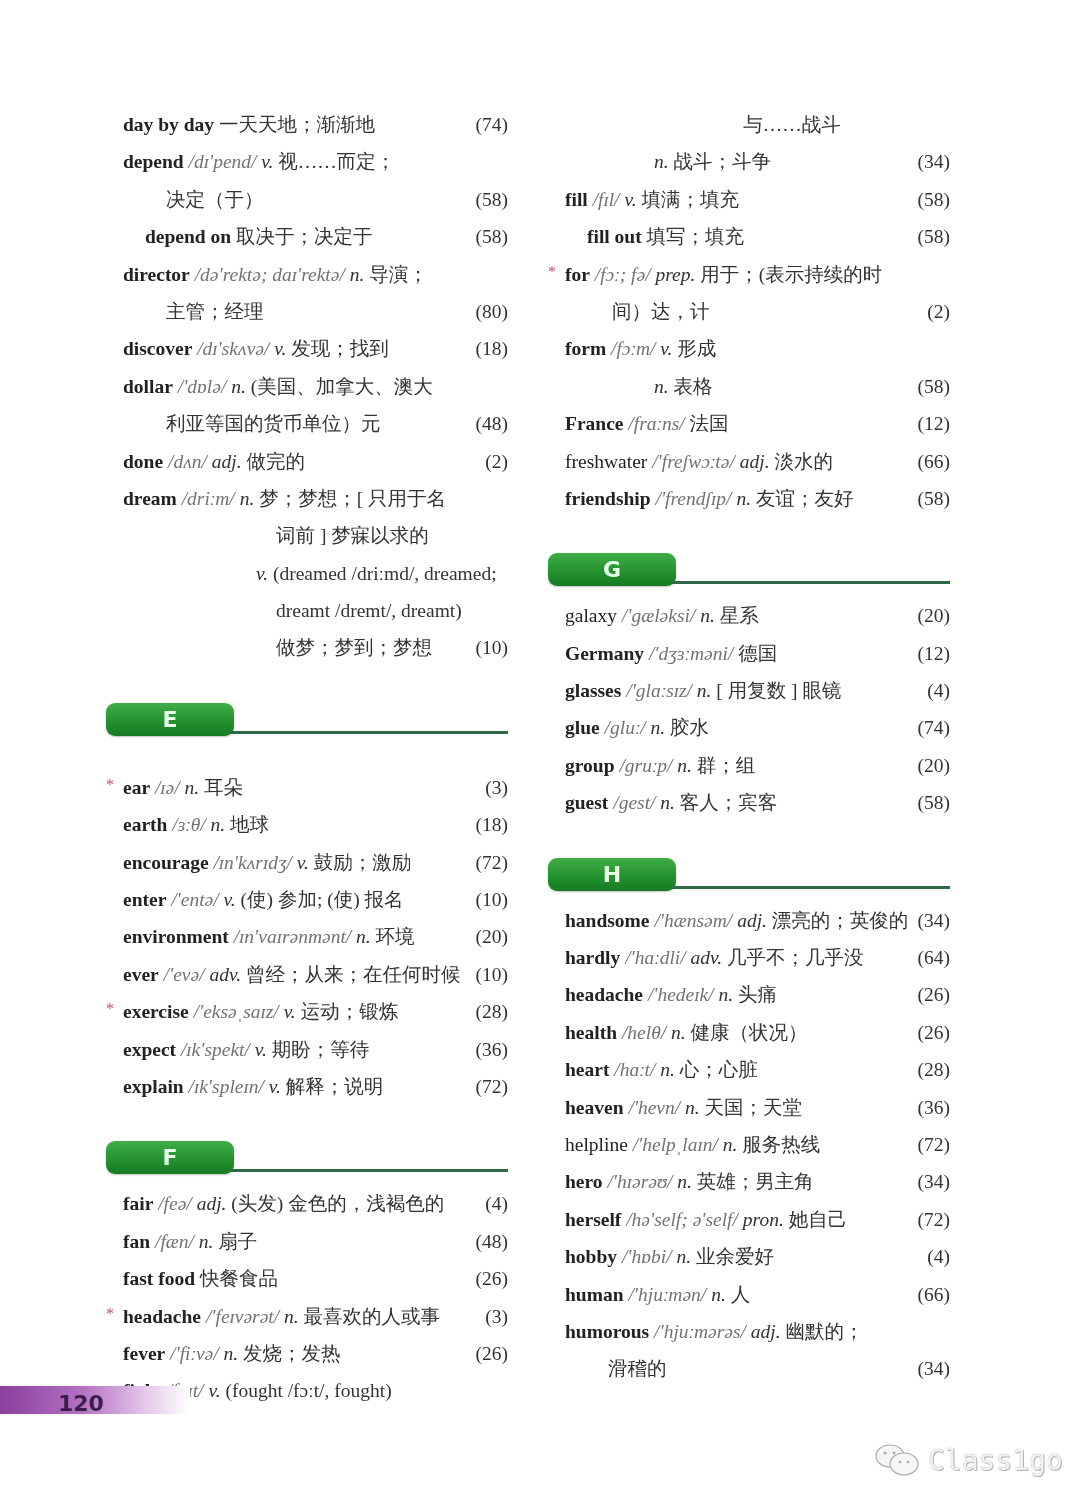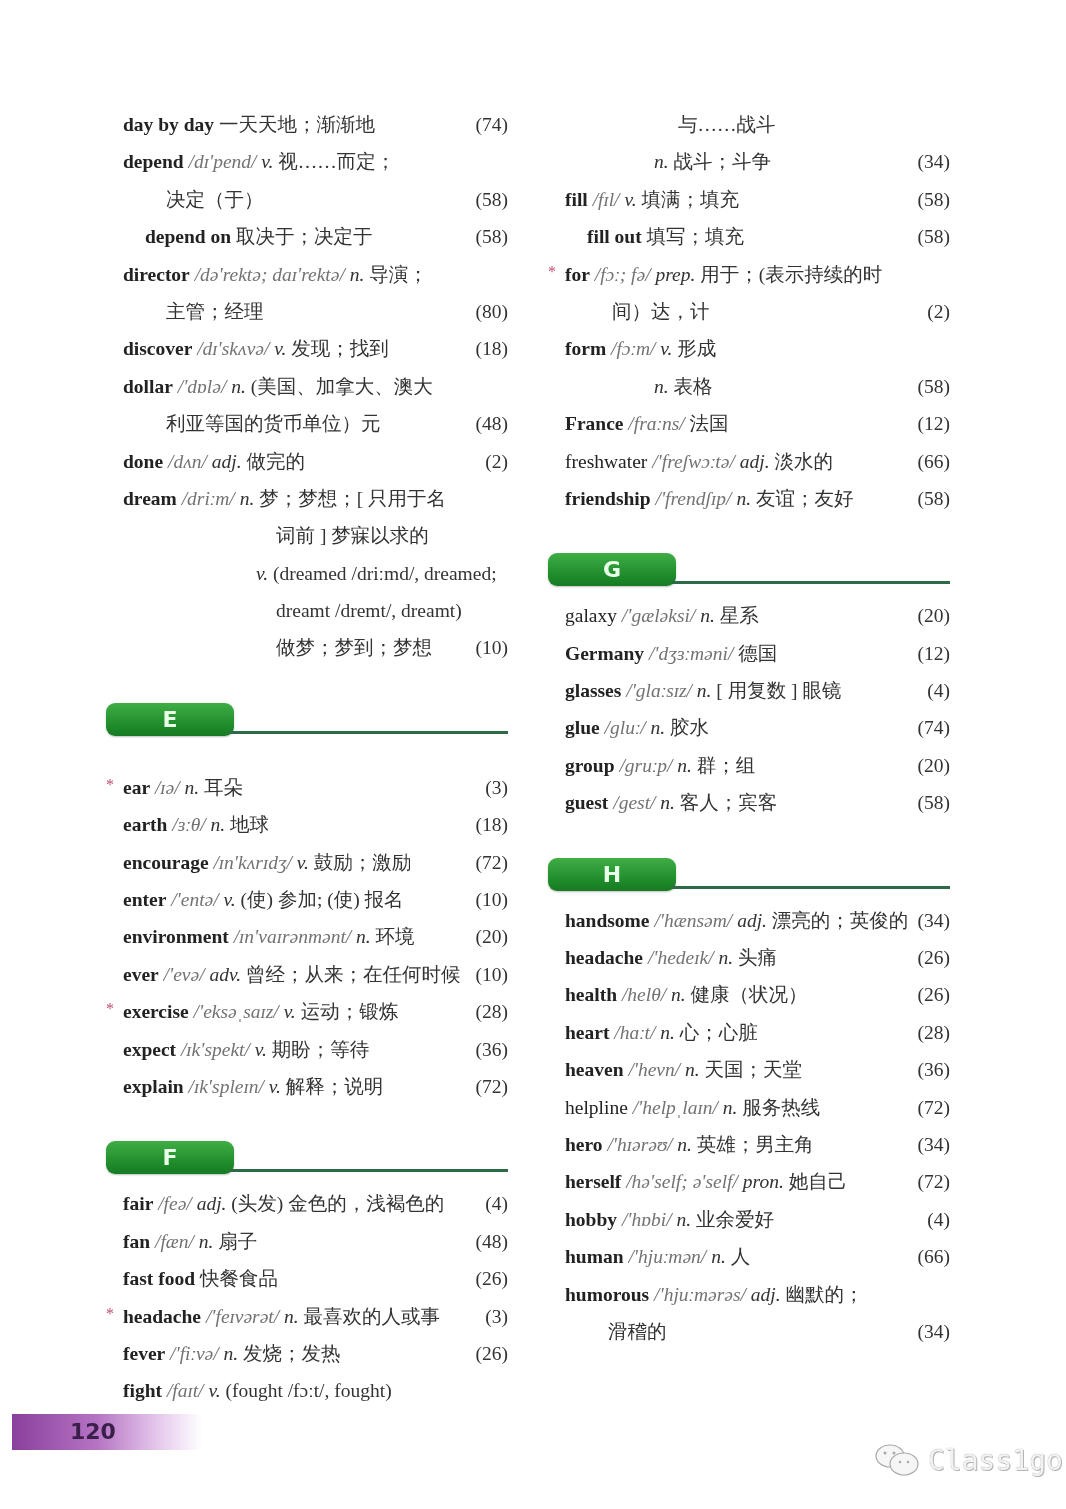--- a/index.html
+++ b/index.html
@@ -16,31 +16,31 @@
   .entry .ph { color: #737373; font-style: italic; }
   .entry .pos { font-style: italic; color: #333; }
   .entry .cn { color: #333; }
   .entry .pg { position: absolute; right: 0; top: 0; color: #333; }
   .entry .star { position: absolute; left: 6px; top: -3px; color: #c0507a; font-size: 16px; }
   .entry.sub { padding-left: 45px; }
   .entry.cont1 { padding-left: 66px; }
   .entry.cont2 { padding-left: 176px; }
   .entry.cont3 { padding-left: 156px; }
   .entry.cont4 { padding-left: 112px; font-family: Liberation Serif, serif; }
-  .entry.cont5 { padding-left: 136px; }
+  .entry.cont5 { padding-left: 136px; text-align: center; }
   .entry.cont6 { padding-left: 70px; }
 
   .section-head { position: relative; height: 40px; margin: 36px 0 26px 0; }
   .section-head .tab { position: absolute; left: 6px; top: 0; width: 128px; height: 33px; border-radius: 9px;
     background: linear-gradient(#3fae45, #1e8a2a 70%, #177a23); box-shadow: 0 1px 2px rgba(0,0,0,0.25); }
   .section-head .tab span { display: block; text-align: center; color: #e8ffe8; font-family: "DejaVu Sans", sans-serif; font-weight: bold; font-size: 22px; line-height: 33px; }
   .section-head .rule { position: absolute; left: 130px; right: 0; top: 28px; height: 3px; background: #2d6a45; }
 
-  .page-band { position: absolute; left: 12px; top: 1386px; width: 190px; height: 36px;
-    background: linear-gradient(to right, #8a3f9c 0%, #b674c4 45%, #e3c4ea 75%, #ffffff 100%); margin-top: 28px; }
+  .page-band { position: absolute; left: 0; top: 1386px; width: 190px; height: 28px;
+    background: linear-gradient(to right, #8a3f9c 0%, #b674c4 45%, #e3c4ea 75%, #ffffff 100%); }
   .page-num { position: absolute; left: 58px; top: 0; line-height: 36px; font-family: "DejaVu Sans", sans-serif; font-weight: bold; font-size: 22px; color: #3a1f4a; }
 
   .watermark { position: absolute; left: 872px; top: 1440px; display: flex; align-items: center; gap: 4px; }
   .watermark svg { width: 52px; height: 40px; }
   .watermark .wm-text { font-family: "DejaVu Sans Mono", monospace; font-size: 28px; color: #f2f2f2; text-shadow: 0 0 1px #888, 1px 1px 0 #bbb; }
 </style>
 </head>
 <body>
 
 <div class="column col-left">
@@ -127,20 +127,21 @@
   </div>
 
   <div class="section-head" style="margin-bottom:4px;">
     <div class="tab">
         <span>H</span>
       </div>
     <div class="rule"></div>
   </div>
   <div>
     <div class="entry"><span class="hw">handsome</span> <span class="ph">/'hænsəm/</span> <span class="pos">adj.</span> <span class="cn">漂亮的；英俊的</span><span class="pg">(34)</span></div>
+    <div class="entry"><span class="hw">hardly</span> <span class="ph">/'hɑːdli/</span> <span class="pos">adv.</span> <span class="cn">几乎不；几乎没</span><span class="pg">(64)</span></div>
     <div class="entry"><span class="hw">headache</span> <span class="ph">/'hedeɪk/</span> <span class="pos">n.</span> <span class="cn">头痛</span><span class="pg">(26)</span></div>
     <div class="entry"><span class="hw">health</span> <span class="ph">/helθ/</span> <span class="pos">n.</span> <span class="cn">健康（状况）</span><span class="pg">(26)</span></div>
     <div class="entry"><span class="hw">heart</span> <span class="ph">/hɑːt/</span> <span class="pos">n.</span> <span class="cn">心；心脏</span><span class="pg">(28)</span></div>
     <div class="entry"><span class="hw">heaven</span> <span class="ph">/'hevn/</span> <span class="pos">n.</span> <span class="cn">天国；天堂</span><span class="pg">(36)</span></div>
     <div class="entry"><span class="hw plain">helpline</span> <span class="ph">/'helpˌlaɪn/</span> <span class="pos">n.</span> <span class="cn">服务热线</span><span class="pg">(72)</span></div>
     <div class="entry"><span class="hw">hero</span> <span class="ph">/'hɪərəʊ/</span> <span class="pos">n.</span> <span class="cn">英雄；男主角</span><span class="pg">(34)</span></div>
     <div class="entry"><span class="hw">herself</span> <span class="ph">/hə'self; ə'self/</span> <span class="pos">pron.</span> <span class="cn">她自己</span><span class="pg">(72)</span></div>
     <div class="entry"><span class="hw">hobby</span> <span class="ph">/'hɒbi/</span> <span class="pos">n.</span> <span class="cn">业余爱好</span><span class="pg">(4)</span></div>
     <div class="entry"><span class="hw">human</span> <span class="ph">/'hjuːmən/</span> <span class="pos">n.</span> <span class="cn">人</span><span class="pg">(66)</span></div>
     <div class="entry"><span class="hw">humorous</span> <span class="ph">/'hjuːmərəs/</span> <span class="pos">adj.</span> <span class="cn">幽默的；</span></div>

